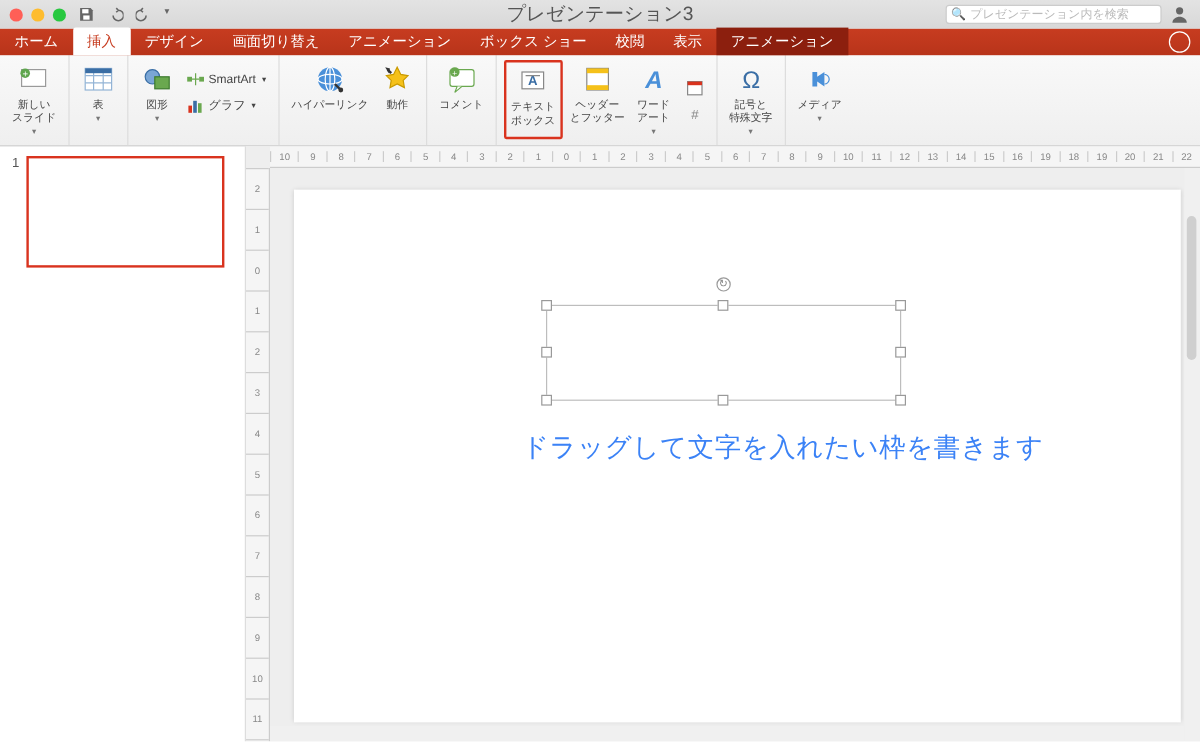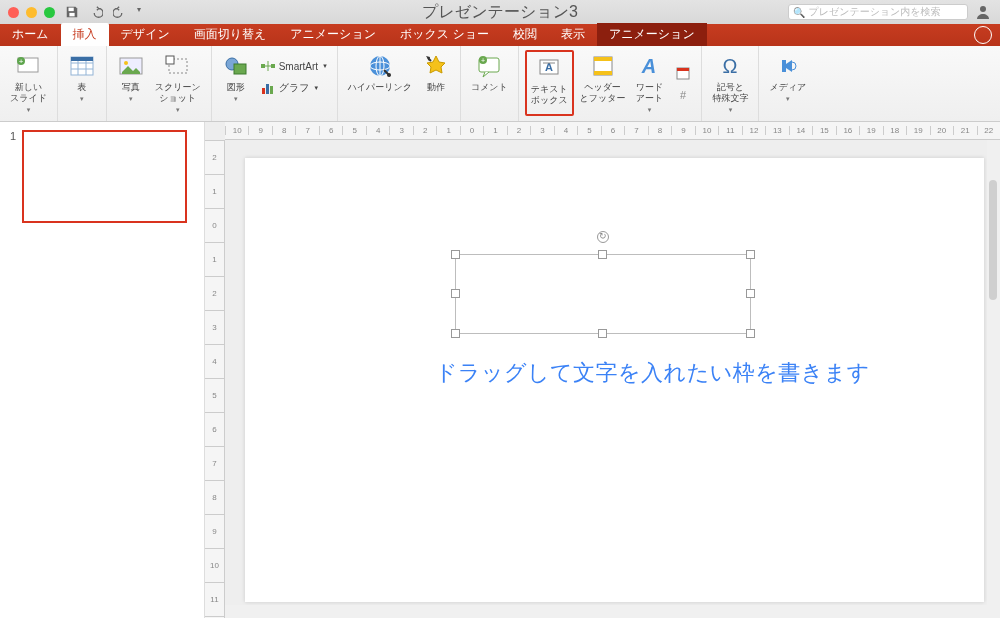--- a/index.html
+++ b/index.html
@@ -135,46 +135,20 @@
             <line x1="10" y1="5" x2="10" y2="23" stroke="#93b4d6"></line>
             <line x1="18" y1="5" x2="18" y2="23" stroke="#93b4d6"></line>
             <rect x="3" y="5" width="22" height="4" fill="#3a6ea5"></rect>
           </svg>
         </div>
       <div class="lbl">表</div>
       <div class="dd">▾</div>
     </div>
   </div>
   <div class="rgroup">
-    <div class="icons-row">
-      <div class="bigbtn">
-        <div class="ic">
-            <svg viewBox="0 0 28 28">
-              <rect x="3" y="6" width="22" height="16" fill="#eef" stroke="#999"></rect>
-              <circle cx="9" cy="11" r="2" fill="#f5c11a"></circle>
-              <path d="M5 20l6-6 5 5 3-3 4 4v2H5z" fill="#6aa84f"></path>
-            </svg>
-          </div>
-        <div class="lbl">写真</div>
-        <div class="dd">▾</div>
-      </div>
-      <div class="bigbtn">
-        <div class="ic">
-            <svg viewBox="0 0 28 28">
-              <rect x="5" y="7" width="18" height="14" fill="none" stroke="#888" stroke-dasharray="2 2"></rect>
-              <rect x="2" y="4" width="8" height="8" fill="#fff" stroke="#555"></rect>
-            </svg>
-          </div>
-        <div class="lbl" style="white-space:pre">スクリーン
-ショット</div>
-        <div class="dd">▾</div>
-      </div>
-    </div>
-  </div>
-  <div class="rgroup">
     <div style="display:flex">
       <div class="bigbtn">
         <div class="ic">
             <svg viewBox="0 0 28 28">
               <circle cx="10" cy="12" r="6" fill="#7aa6d6" stroke="#3a6ea5"></circle>
               <rect x="12" y="12" width="12" height="10" fill="#6aa84f" stroke="#3c7a2e"></rect>
             </svg>
           </div>
         <div class="lbl">図形</div>
         <div class="dd">▾</div>

